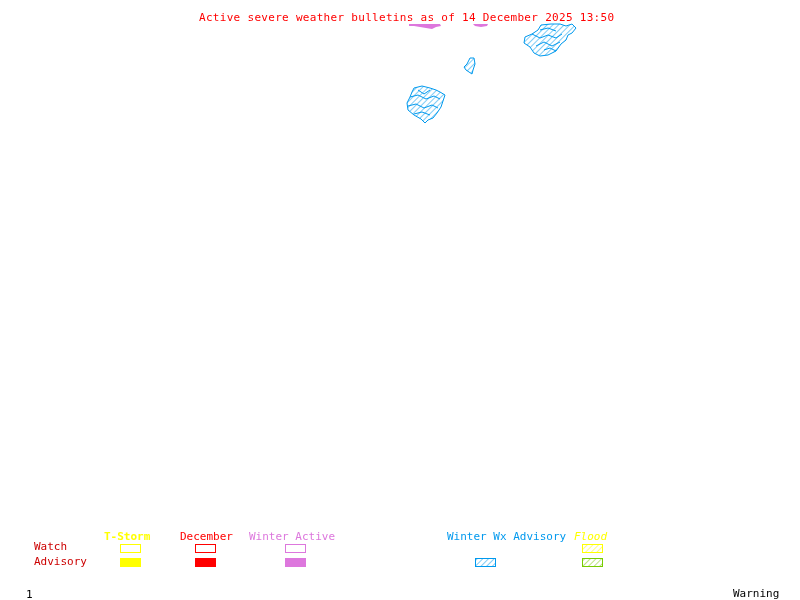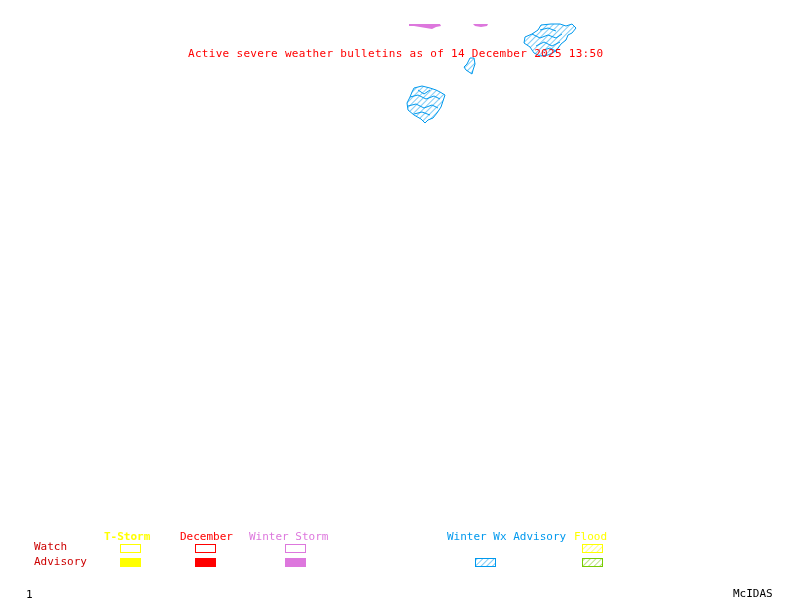--- a/index.html
+++ b/index.html
@@ -1,20 +1,20 @@
 <!DOCTYPE html>
 <html><head>
   <meta charset="utf-8">
   <style>
     html, body { margin: 0; padding: 0; background: #ffffff; }
     body { width: 800px; height: 600px; position: relative; overflow: hidden;
            font-family: "DejaVu Sans Mono", monospace; }
     .txt { position: absolute; font-size: 11px; line-height: 12px; white-space: nowrap;
            font-family: "DejaVu Sans Mono", monospace; letter-spacing: 0.3px; }
-    #title { left: 188px; top: 12px; color: #ff0000; margin-top: 36px; }
+    #title { left: 199px; top: 12px; color: #ff0000; }
     #map { position: absolute; left: 0; top: 0; }
     .lbl { position: absolute; font-size: 11px; line-height: 12px; white-space: nowrap;
            font-family: "DejaVu Sans Mono", monospace; }
     #frame-num { left: 26px; top: 589px; color: #000; }
     #brand { left: 733px; top: 588px; color: #000; }
   </style>
 </head>
 <body>
 
 <svg id="map" width="800" height="600" viewBox="0 0 800 600">
@@ -59,18 +59,18 @@
   </g>
 </svg>
 
 <div id="title" class="txt">Active severe weather bulletins as of 14 December 2025 13:50</div>
 
 <div class="lbl" style="left:34px; top:541px; color:#cc0000;">Watch</div>
 <div class="lbl" style="left:34px; top:556px; color:#cc0000;">Advisory</div>
 
 <div class="lbl" style="left:104px; top:531px; color:#ffff00;font-weight:bold;">T-Storm</div>
 <div class="lbl" style="left:180px; top:531px; color:#ff0000;">December</div>
-<div class="lbl" style="left:249px; top:531px; color:#dd77dd;">Winter Storm</div>
+<div class="lbl" style="left:249px; top:531px; color:#dd77dd;">Winter Active</div>
 <div class="lbl" style="left:447px; top:531px; color:#0099ee;">Winter Wx Advisory</div>
-<div class="lbl" style="left:574px; top:531px; color:#ffff00;">Flood</div>
+<div class="lbl" style="left:574px; top:531px; color:#ffff00;font-style:italic;">Flood</div>
 
 <div id="frame-num" class="lbl">1</div>
-<div id="brand" class="lbl">McIDAS</div>
+<div id="brand" class="lbl">Warning</div>
 
 </body></html>

